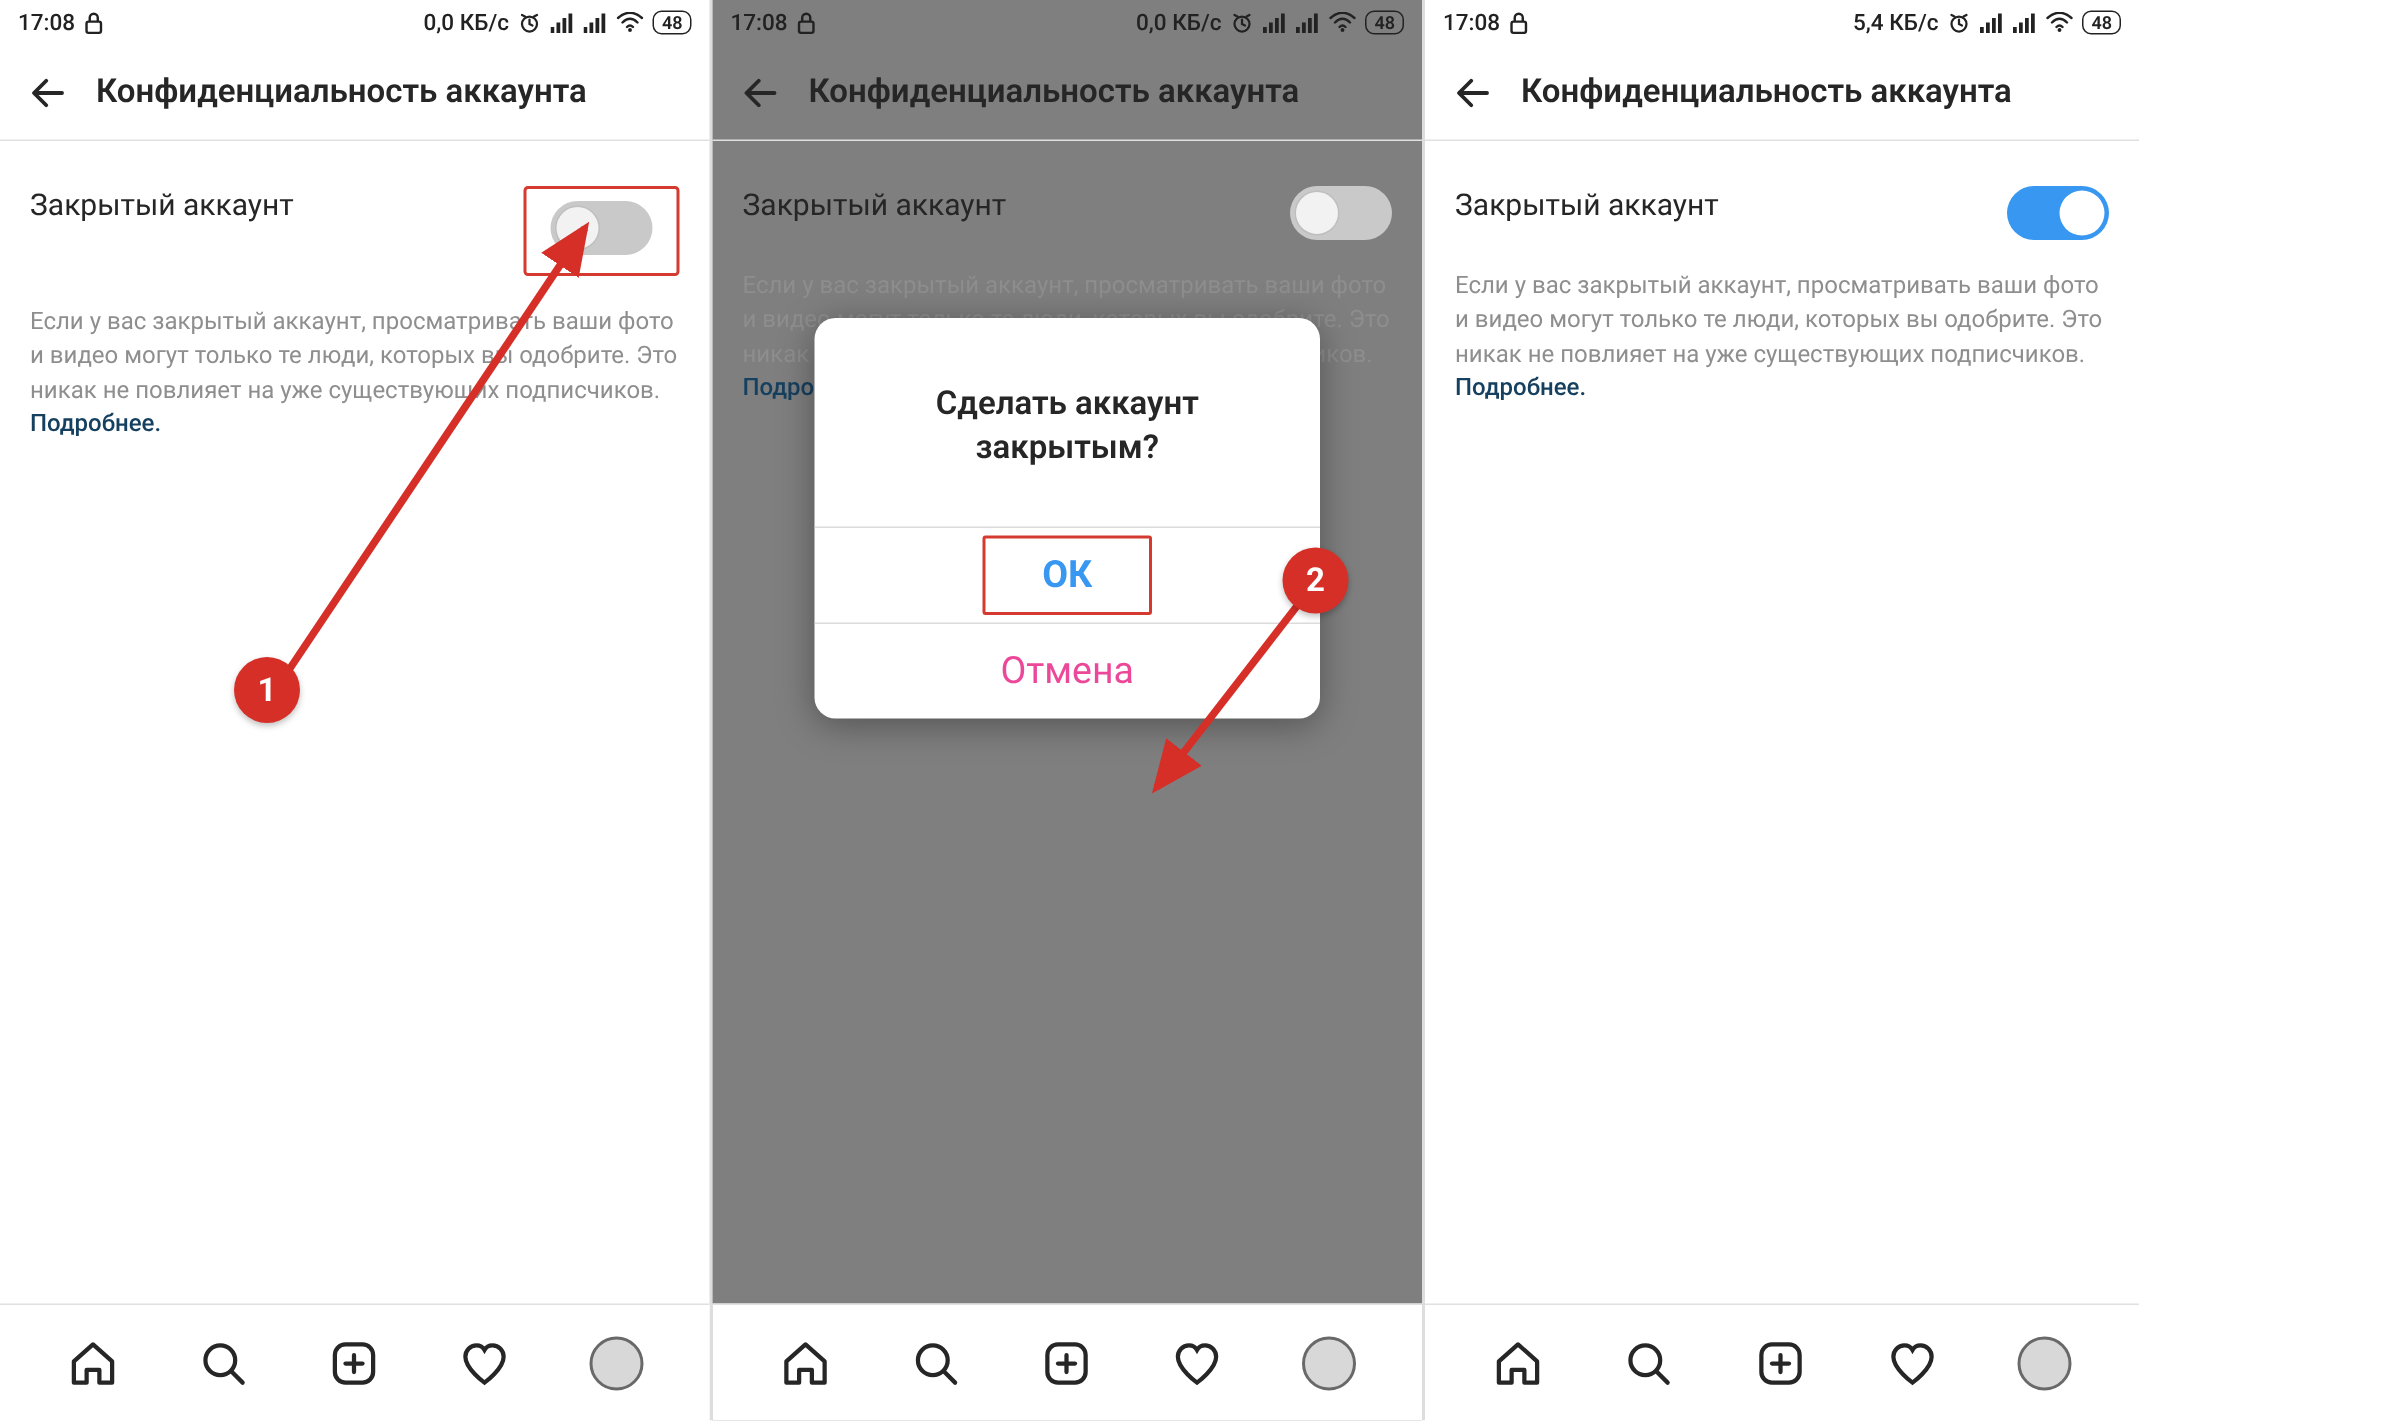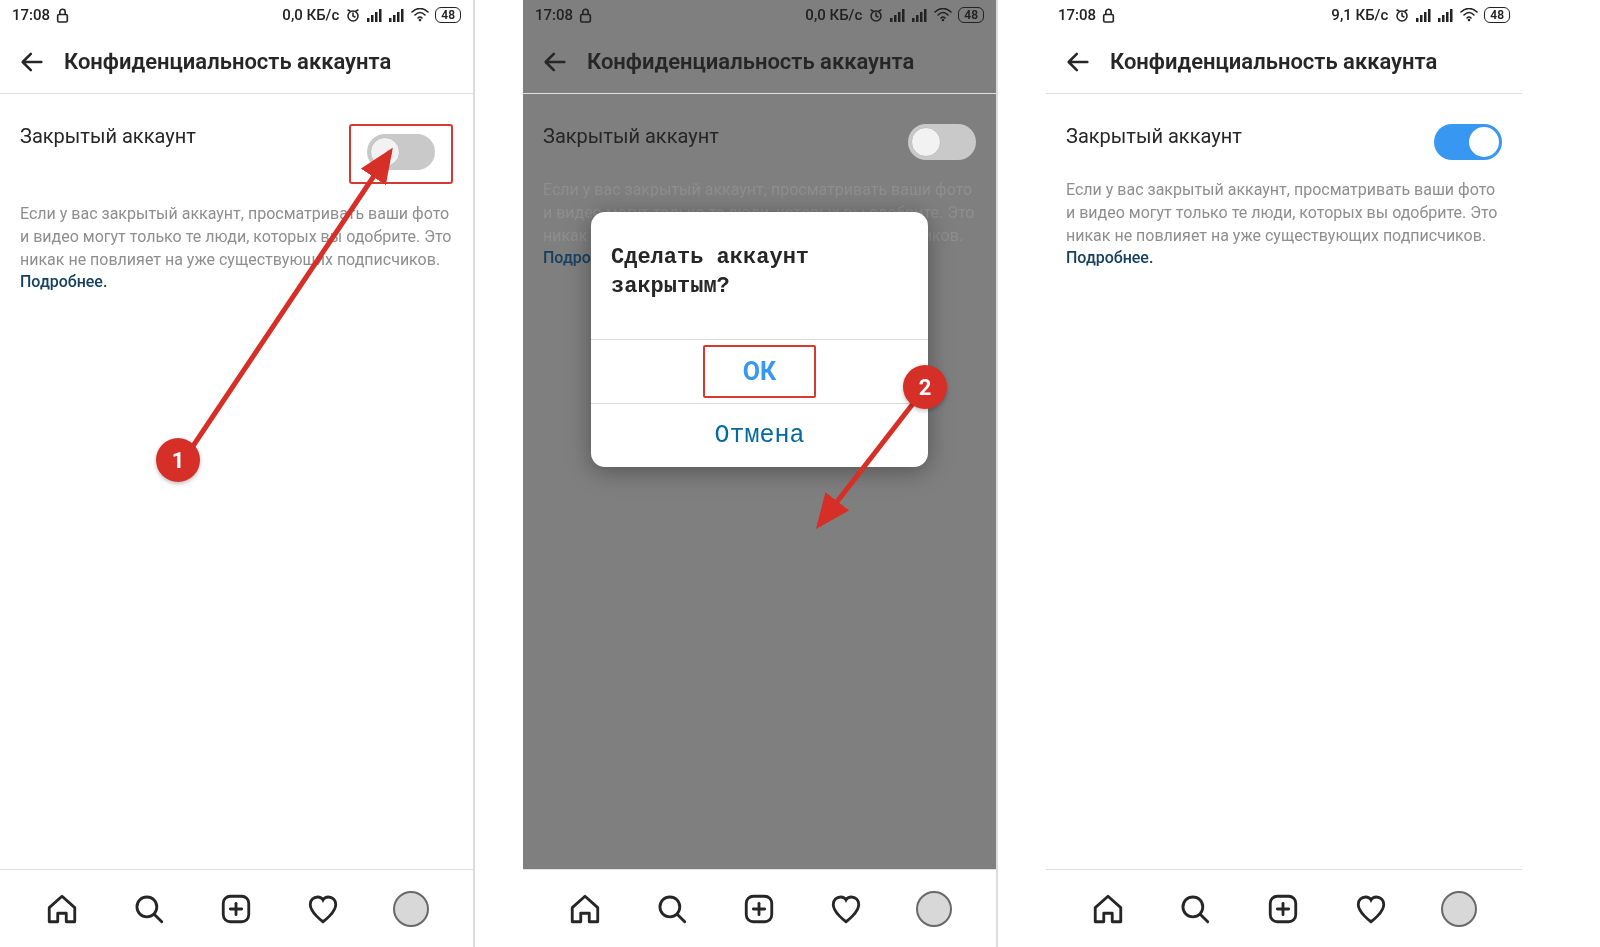--- a/index.html
+++ b/index.html
@@ -7,21 +7,20 @@
     font-family: -apple-system, "Segoe UI", Roboto, Arial, sans-serif;
     background: #fff;
     width: 1600px;
     height: 947px;
     overflow: hidden;
   }
   .triptych {
     display: flex;
     width: 1600px;
     height: 947px;
-    gap: 48px;
   }
   .screen {
     position: relative;
     width: 475px;
     height: 947px;
     background: #fff;
     display: flex;
     flex-direction: column;
     border-right: 2px solid #ddd;
   }
@@ -155,23 +154,22 @@
     position: absolute;
     left: 68px; right: 68px;
     top: 212px;
     background: #fff;
     border-radius: 14px;
     z-index: 20;
     overflow: hidden;
     box-shadow: 0 4px 24px rgba(0,0,0,0.35);
   }
   .dialog-body {
-    padding: 32px 20px 24px 20px;
-    text-align: left;
-    font-family: Liberation Mono, monospace;
+    padding: 44px 20px 24px 20px;
+    text-align: center;
   }
   .dialog-title {
     font-size: 22px;
     font-weight: 600;
     color: #262626;
     line-height: 1.3;
     margin-bottom: 14px;
   }
   .dialog-text {
     font-size: 17px;
@@ -185,21 +183,21 @@
   .dialog-btn {
     height: 64px;
     display: flex;
     align-items: center;
     justify-content: center;
     font-size: 25px;
     border-top: 1px solid #dbdbdb;
     cursor: pointer;
   }
   .dialog-btn.primary { color: #3897f0; font-weight: 700; }
-  .dialog-btn.secondary { color: #0369a1; font-family: Liberation Mono, monospace; }
+  .dialog-btn.secondary { color: #ec4899; }
   .dialog-btn .hbox {
     border: 2px solid #d43a2f;
     border-radius: 2px;
     padding: 10px 38px;
   }
   
   .badge {
     position: absolute;
     width: 44px; height: 44px;
     border-radius: 50%;
@@ -454,21 +452,21 @@
       <div class="status-left">
         <span>17:08</span>
         <span class="sb-icon">
             <svg width="13" height="15" viewBox="0 0 12 14">
               <rect x="1.5" y="6" width="9" height="7" rx="1.3" fill="none" stroke="#222" stroke-width="1.5"></rect>
               <path d="M3.5 6 V3.6 a2.5 2.5 0 0 1 5 0 V6" fill="none" stroke="#222" stroke-width="1.5"></path>
             </svg>
           </span>
       </div>
       <div class="status-right">
-        <span>9,1 КБ/с</span>
+        <span>5,4 КБ/с</span>
         <span class="sb-icon">
             <svg width="16" height="16" viewBox="0 0 16 16">
               <circle cx="8" cy="9" r="5" fill="none" stroke="#222" stroke-width="1.5"></circle>
               <path d="M8 6v3l2 1M3 3l2 1M13 3l-2 1" stroke="#222" stroke-width="1.5" fill="none" stroke-linecap="round"></path>
             </svg>
           </span>
         <span class="sb-icon">
             <svg width="16" height="14" viewBox="0 0 16 14">
               <rect x="0" y="10" width="2.5" height="4" fill="#222"></rect>
               <rect x="4" y="7" width="2.5" height="7" fill="#222"></rect>

